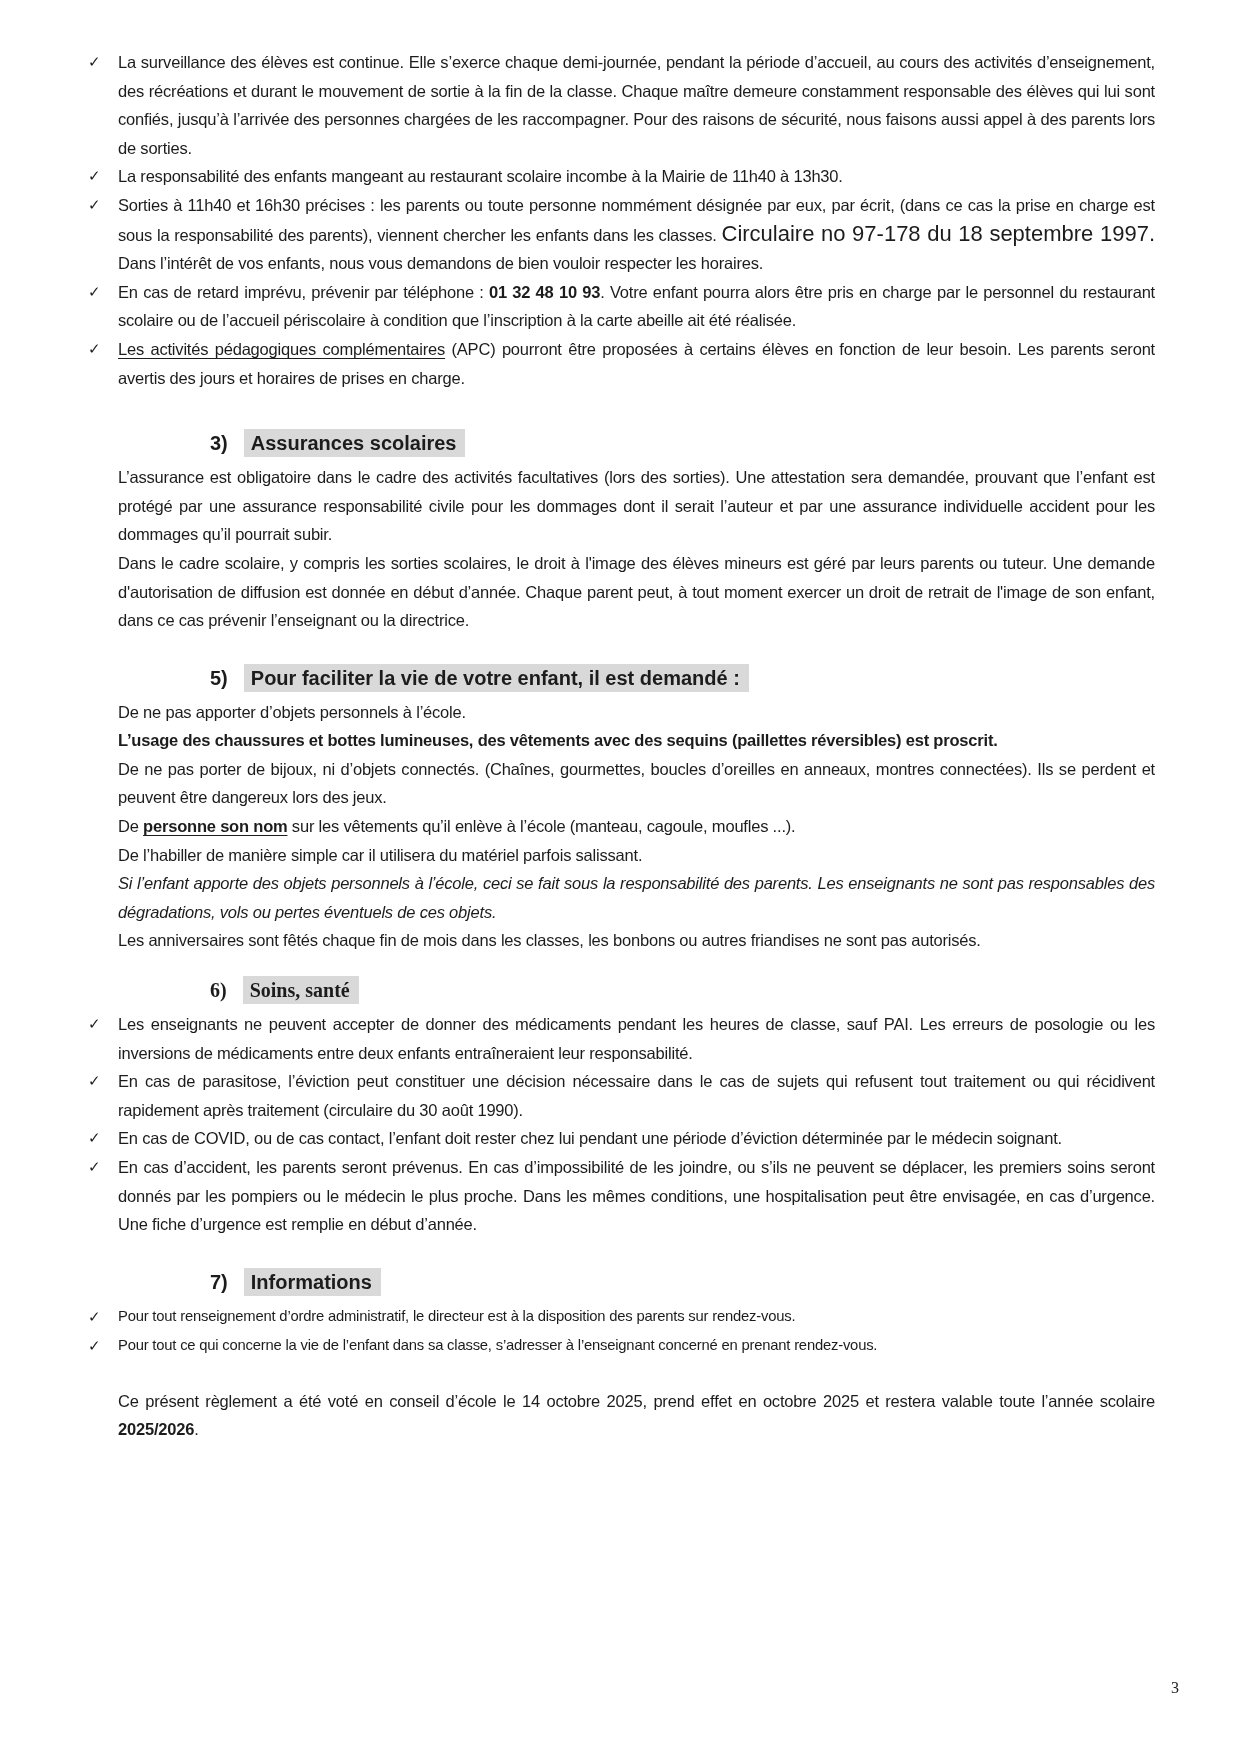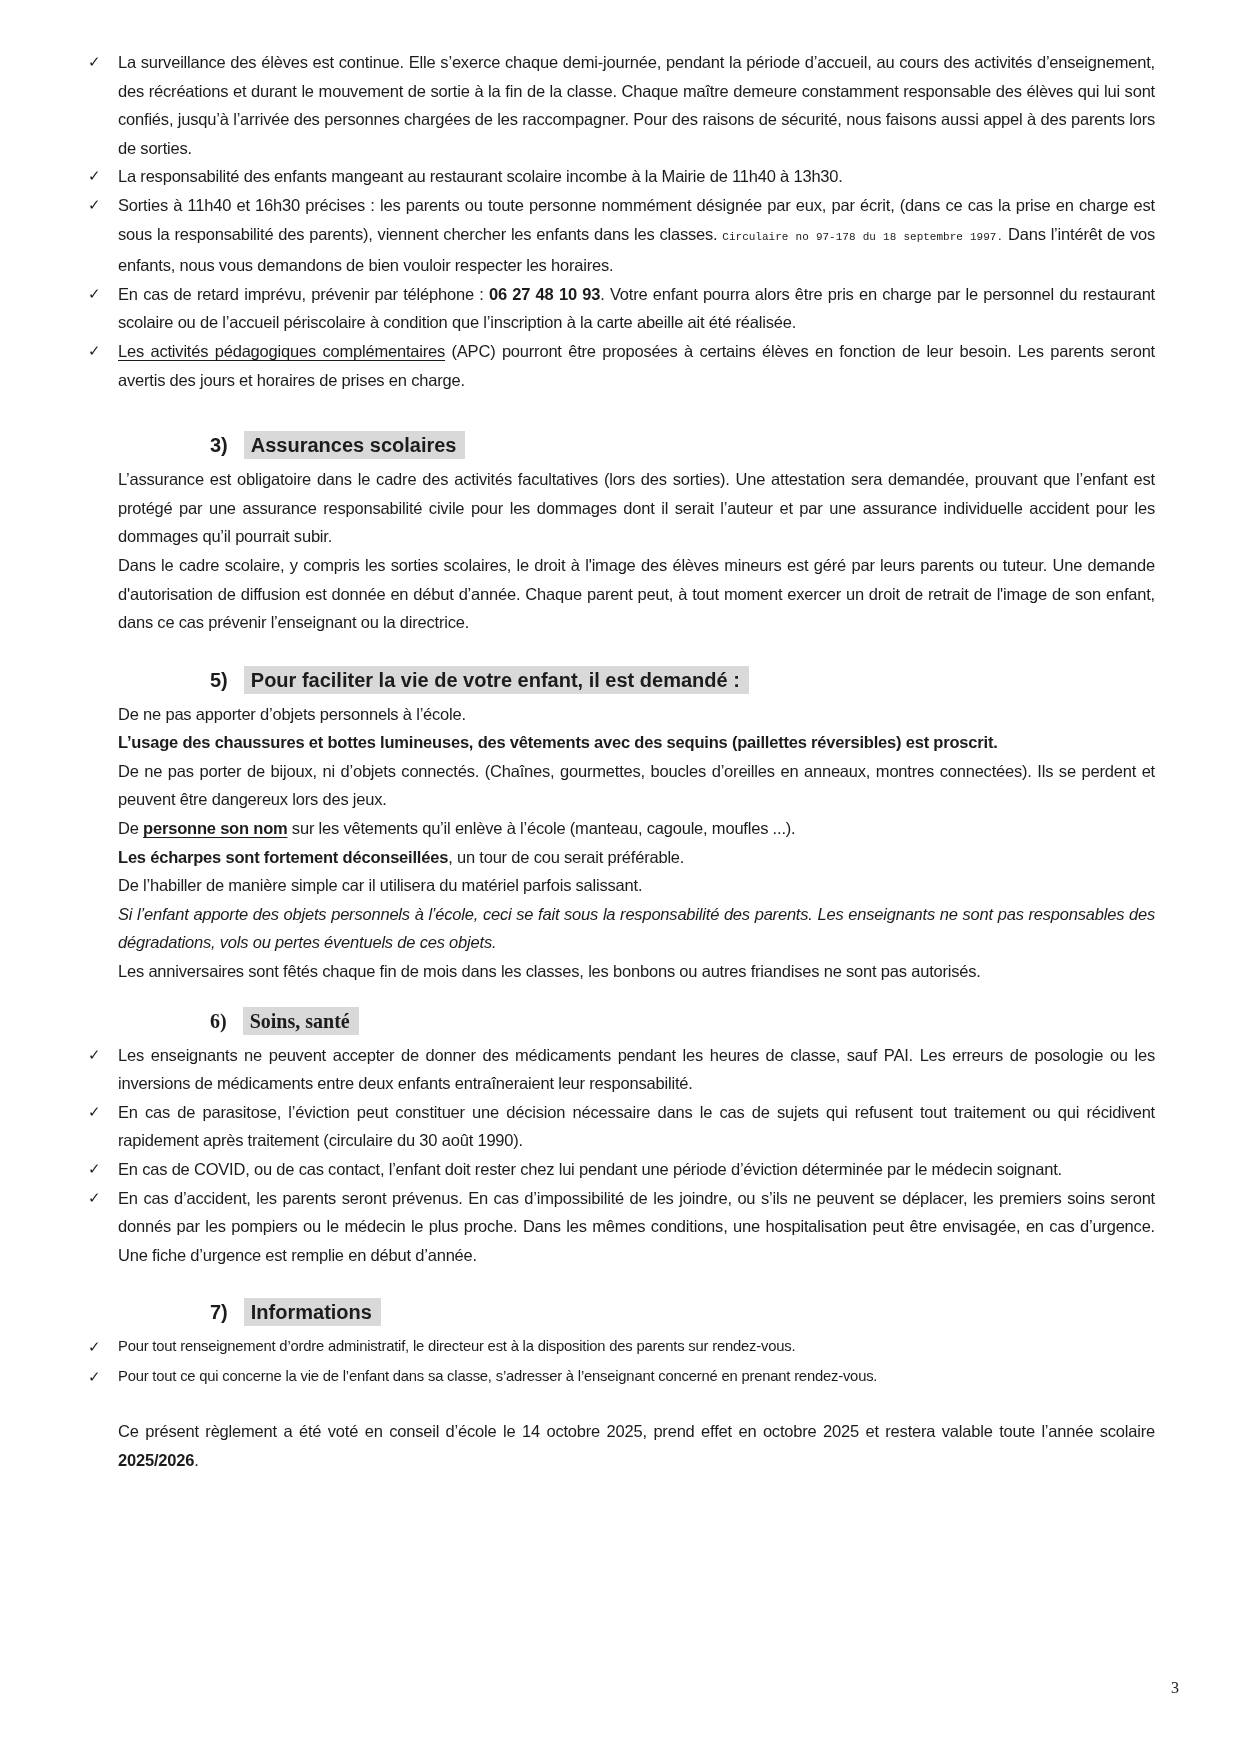--- a/index.html
+++ b/index.html
@@ -45,21 +45,21 @@
     margin-bottom: 5px;
   }
   .hnum { margin-right: 16px; }
   .htitle {
     background: #d9d9d9;
     padding: 3px 9px 3px 7px;
   }
   .run.b { font-weight: bold; }
   .run.u { text-decoration: underline; text-underline-offset: 3px; }
   .run.i { font-style: italic; }
-  .run.serif { font-family: Liberation Mono, monospace; font-size: 11px; letter-spacing: 0; }
+  .run.serif { font-family: Liberation Sans, sans-serif; font-size: 22px; letter-spacing: 0; }
   .page-number {
     position: absolute;
     right: 62px;
     bottom: 58px;
     font-size: 16px;
     font-family: "Liberation Serif", serif;
     color: #1c1c1c;
   }
 </style>
 </head>
@@ -73,35 +73,34 @@
     <div class="bullet">
       <span class="check">✓</span>
       <span class="btext"><span class="run">La responsabilité des enfants mangeant au restaurant scolaire incombe à la Mairie de 11h40 à 13h30.</span></span>
     </div>
     <div class="bullet">
       <span class="check">✓</span>
       <span class="btext"><span class="run">Sorties à 11h40 et 16h30 précises : les parents ou toute personne nommément désignée par eux, par écrit, (dans ce cas la prise en charge est sous la responsabilité des parents), viennent chercher les enfants dans les classes. </span><span class="run serif">Circulaire no 97-178 du 18 septembre 1997.</span><span class="run"> Dans l’intérêt de vos enfants, nous vous demandons de bien vouloir respecter les horaires.</span></span>
     </div>
     <div class="bullet">
       <span class="check">✓</span>
-      <span class="btext"><span class="run">En cas de retard imprévu, prévenir par téléphone : </span><span class="run b">06 27 48 10 93</span><span class="run">. Votre enfant pourra alors être pris en charge par le personnel du restaurant scolaire ou de l’accueil périscolaire à condition que l’inscription à la carte abeille ait été réalisée.</span></span>
+      <span class="btext"><span class="run">En cas de retard imprévu, prévenir par téléphone : </span><span class="run b">01 32 48 10 93</span><span class="run">. Votre enfant pourra alors être pris en charge par le personnel du restaurant scolaire ou de l’accueil périscolaire à condition que l’inscription à la carte abeille ait été réalisée.</span></span>
     </div>
     <div class="bullet">
       <span class="check">✓</span>
       <span class="btext"><span class="run u">Les activités pédagogiques complémentaires</span><span class="run"> (APC) pourront être proposées à certains élèves en fonction de leur besoin. Les parents seront avertis des jours et horaires de prises en charge.</span></span>
     </div>
     <div class="heading" style="margin-top: 36px;"><span class="hnum">3)</span><span class="htitle">Assurances scolaires</span></div>
     <div class="para"><span class="run">L’assurance est obligatoire dans le cadre des activités facultatives (lors des sorties). Une attestation sera demandée, prouvant que l’enfant est protégé par une assurance responsabilité civile pour les dommages dont il serait l’auteur et par une assurance individuelle accident pour les dommages qu’il pourrait subir.</span></div>
     <div class="para"><span class="run">Dans le cadre scolaire, y compris les sorties scolaires, le droit à l'image des élèves mineurs est géré par leurs parents ou tuteur. Une demande d'autorisation de diffusion est donnée en début d’année. Chaque parent peut, à tout moment exercer un droit de retrait de l'image de son enfant, dans ce cas prévenir l’enseignant ou la directrice.</span></div>
     <div class="heading" style="margin-top: 28px;"><span class="hnum">5)</span><span class="htitle">Pour faciliter la vie de votre enfant, il est demandé :</span></div>
     <div class="para"><span class="run">De ne pas apporter d’objets personnels à l’école.</span></div>
     <div class="para"><span class="run b">L’usage des chaussures et bottes lumineuses, des vêtements avec des sequins (paillettes réversibles) est proscrit.</span></div>
     <div class="para"><span class="run">De ne pas porter de bijoux, ni d’objets connectés. (Chaînes, gourmettes, boucles d’oreilles en anneaux, montres connectées). Ils se perdent et peuvent être dangereux lors des jeux.</span></div>
     <div class="para"><span class="run">De </span><span class="run b u">personne son nom</span><span class="run"> sur les vêtements qu’il enlève à l’école (manteau, cagoule, moufles ...).</span></div>
-    <div class="para"><span class="run b">Les écharpes sont fortement déconseillées</span><span class="run">, un tour de cou serait préférable.</span></div>
     <div class="para"><span class="run">De l’habiller de manière simple car il utilisera du matériel parfois salissant.</span></div>
     <div class="para"><span class="run i">Si l’enfant apporte des objets personnels à l’école, ceci se fait sous la responsabilité des parents. Les enseignants ne sont pas responsables des dégradations, vols ou pertes éventuels de ces objets.</span></div>
     <div class="para"><span class="run">Les anniversaires sont fêtés chaque fin de mois dans les classes, les bonbons ou autres friandises ne sont pas autorisés.</span></div>
     <div class="heading" style="margin-top: 20px; font-family: Liberation Serif, serif;"><span class="hnum">6)</span><span class="htitle">Soins, santé</span></div>
     <div class="bullet">
       <span class="check">✓</span>
       <span class="btext"><span class="run">Les enseignants ne peuvent accepter de donner des médicaments pendant les heures de classe, sauf PAI. Les erreurs de posologie ou les inversions de médicaments entre deux enfants entraîneraient leur responsabilité.</span></span>
     </div>
     <div class="bullet">
       <span class="check">✓</span>

